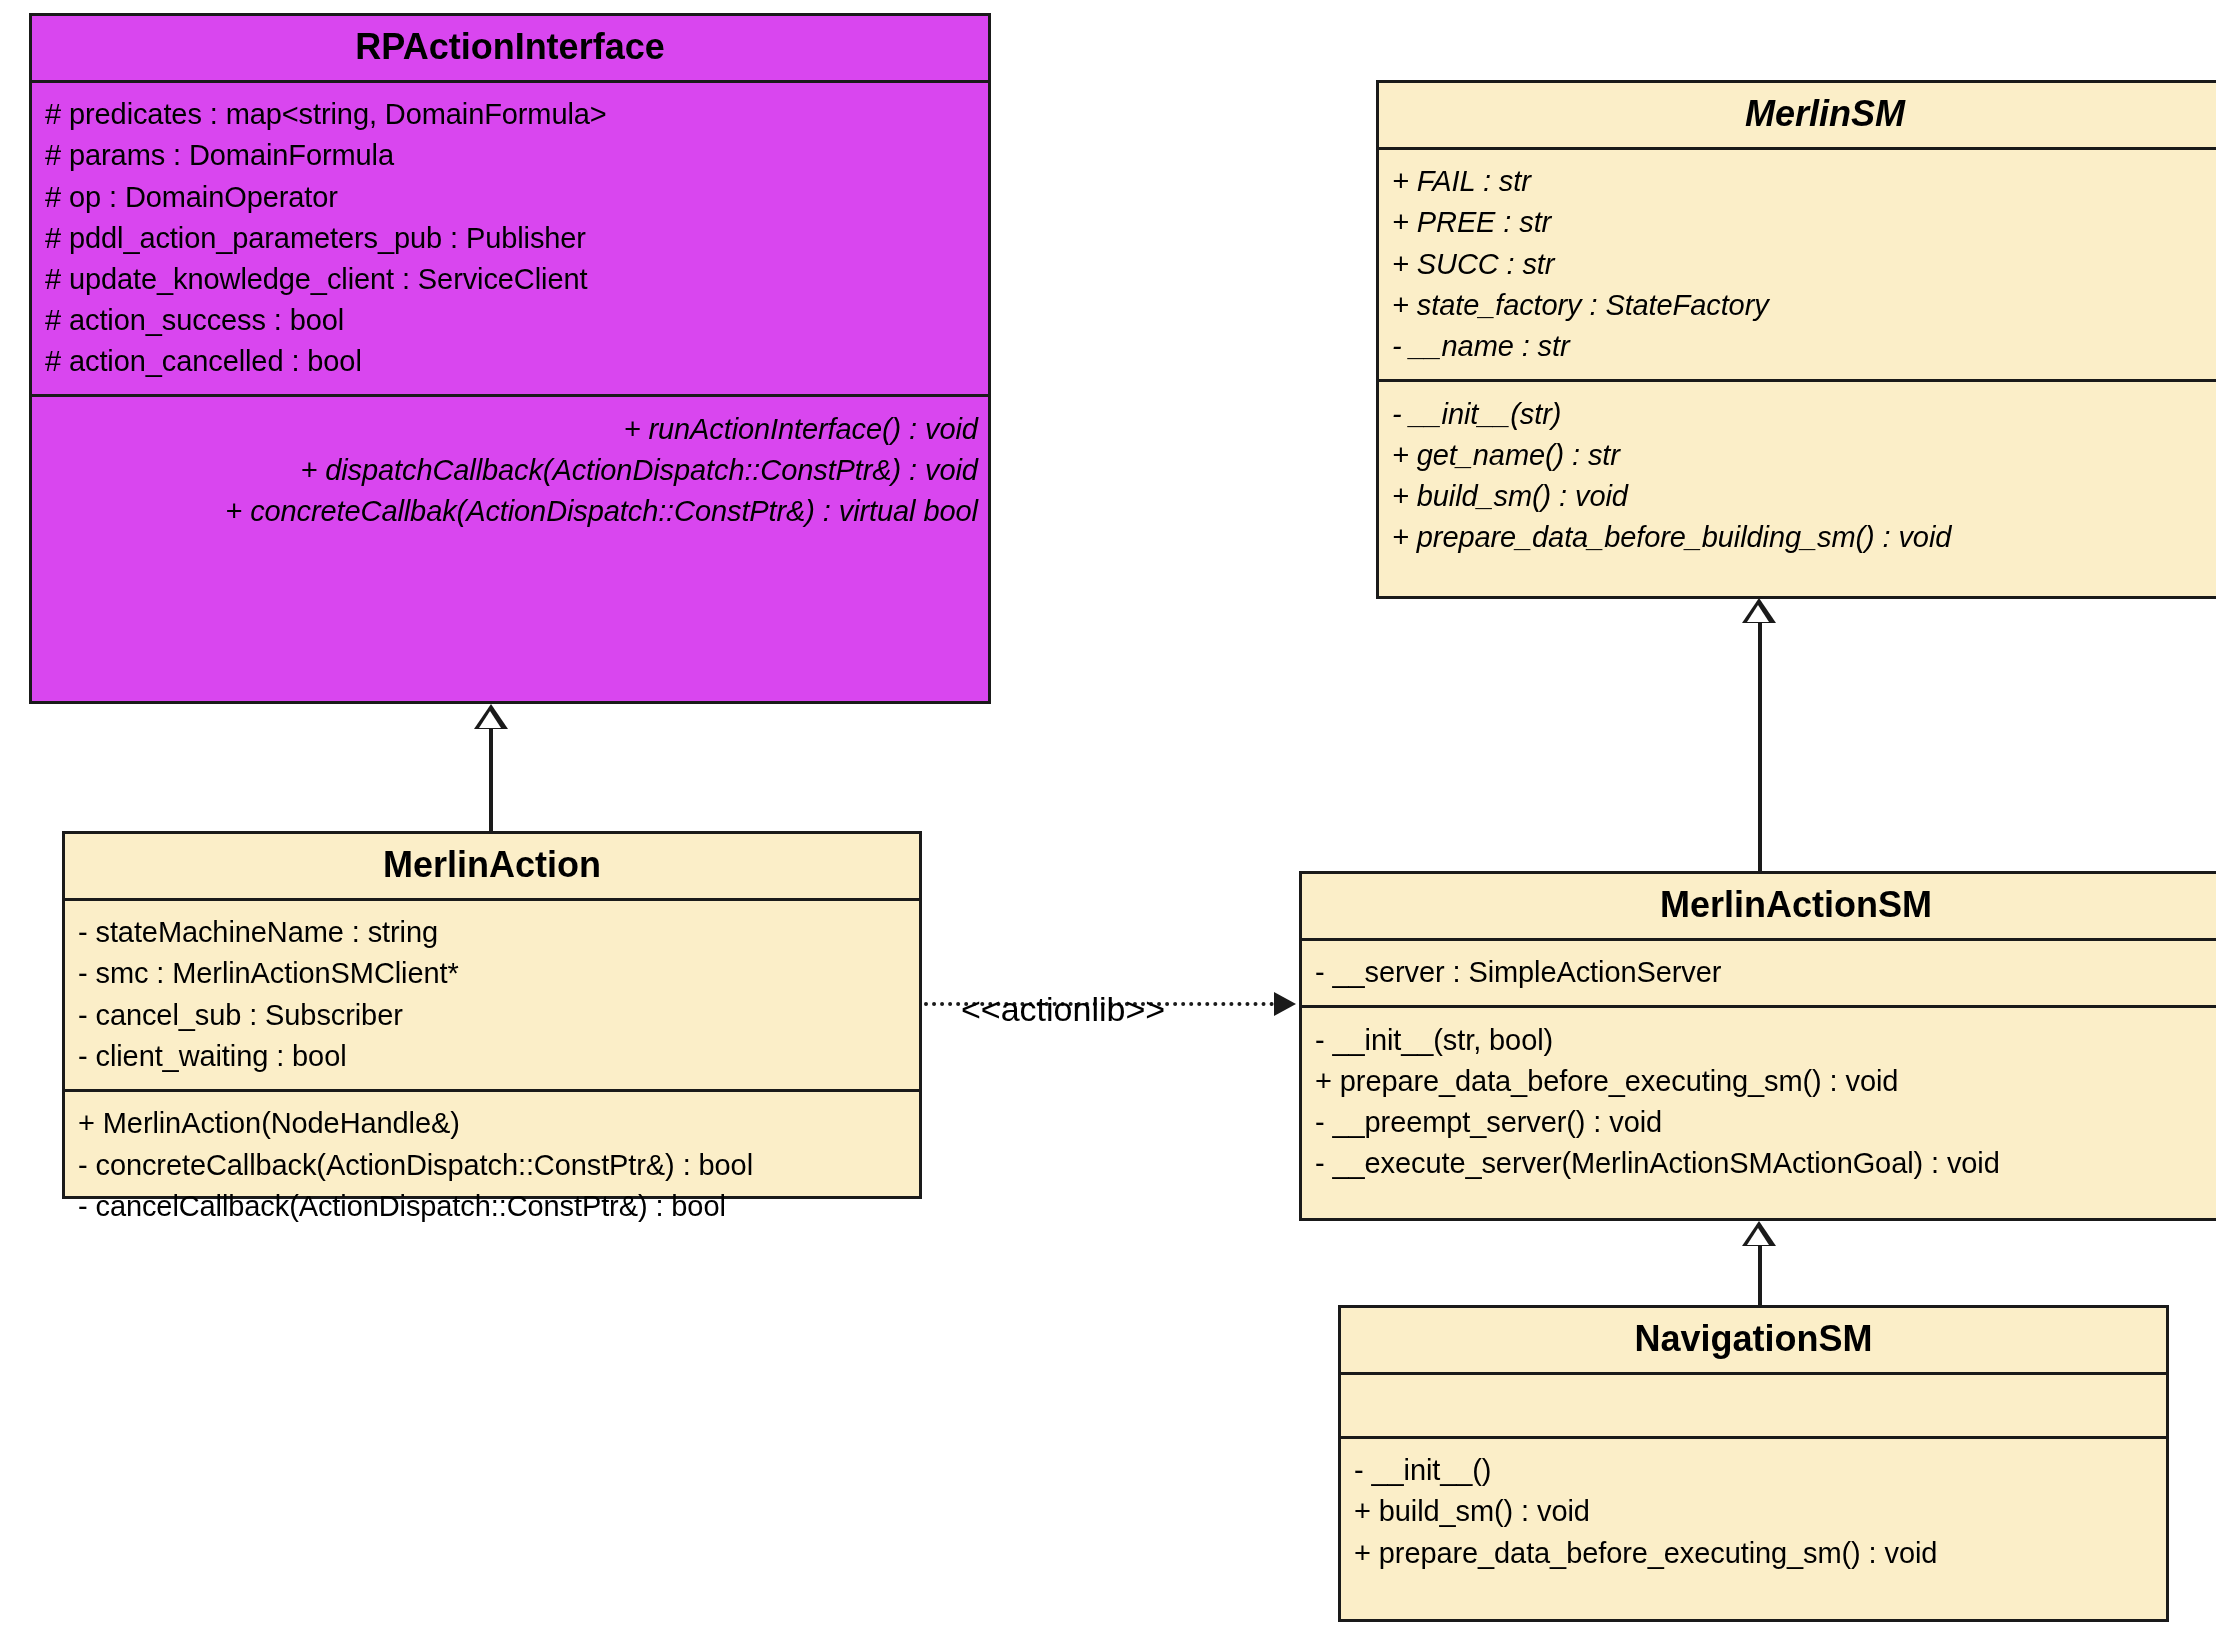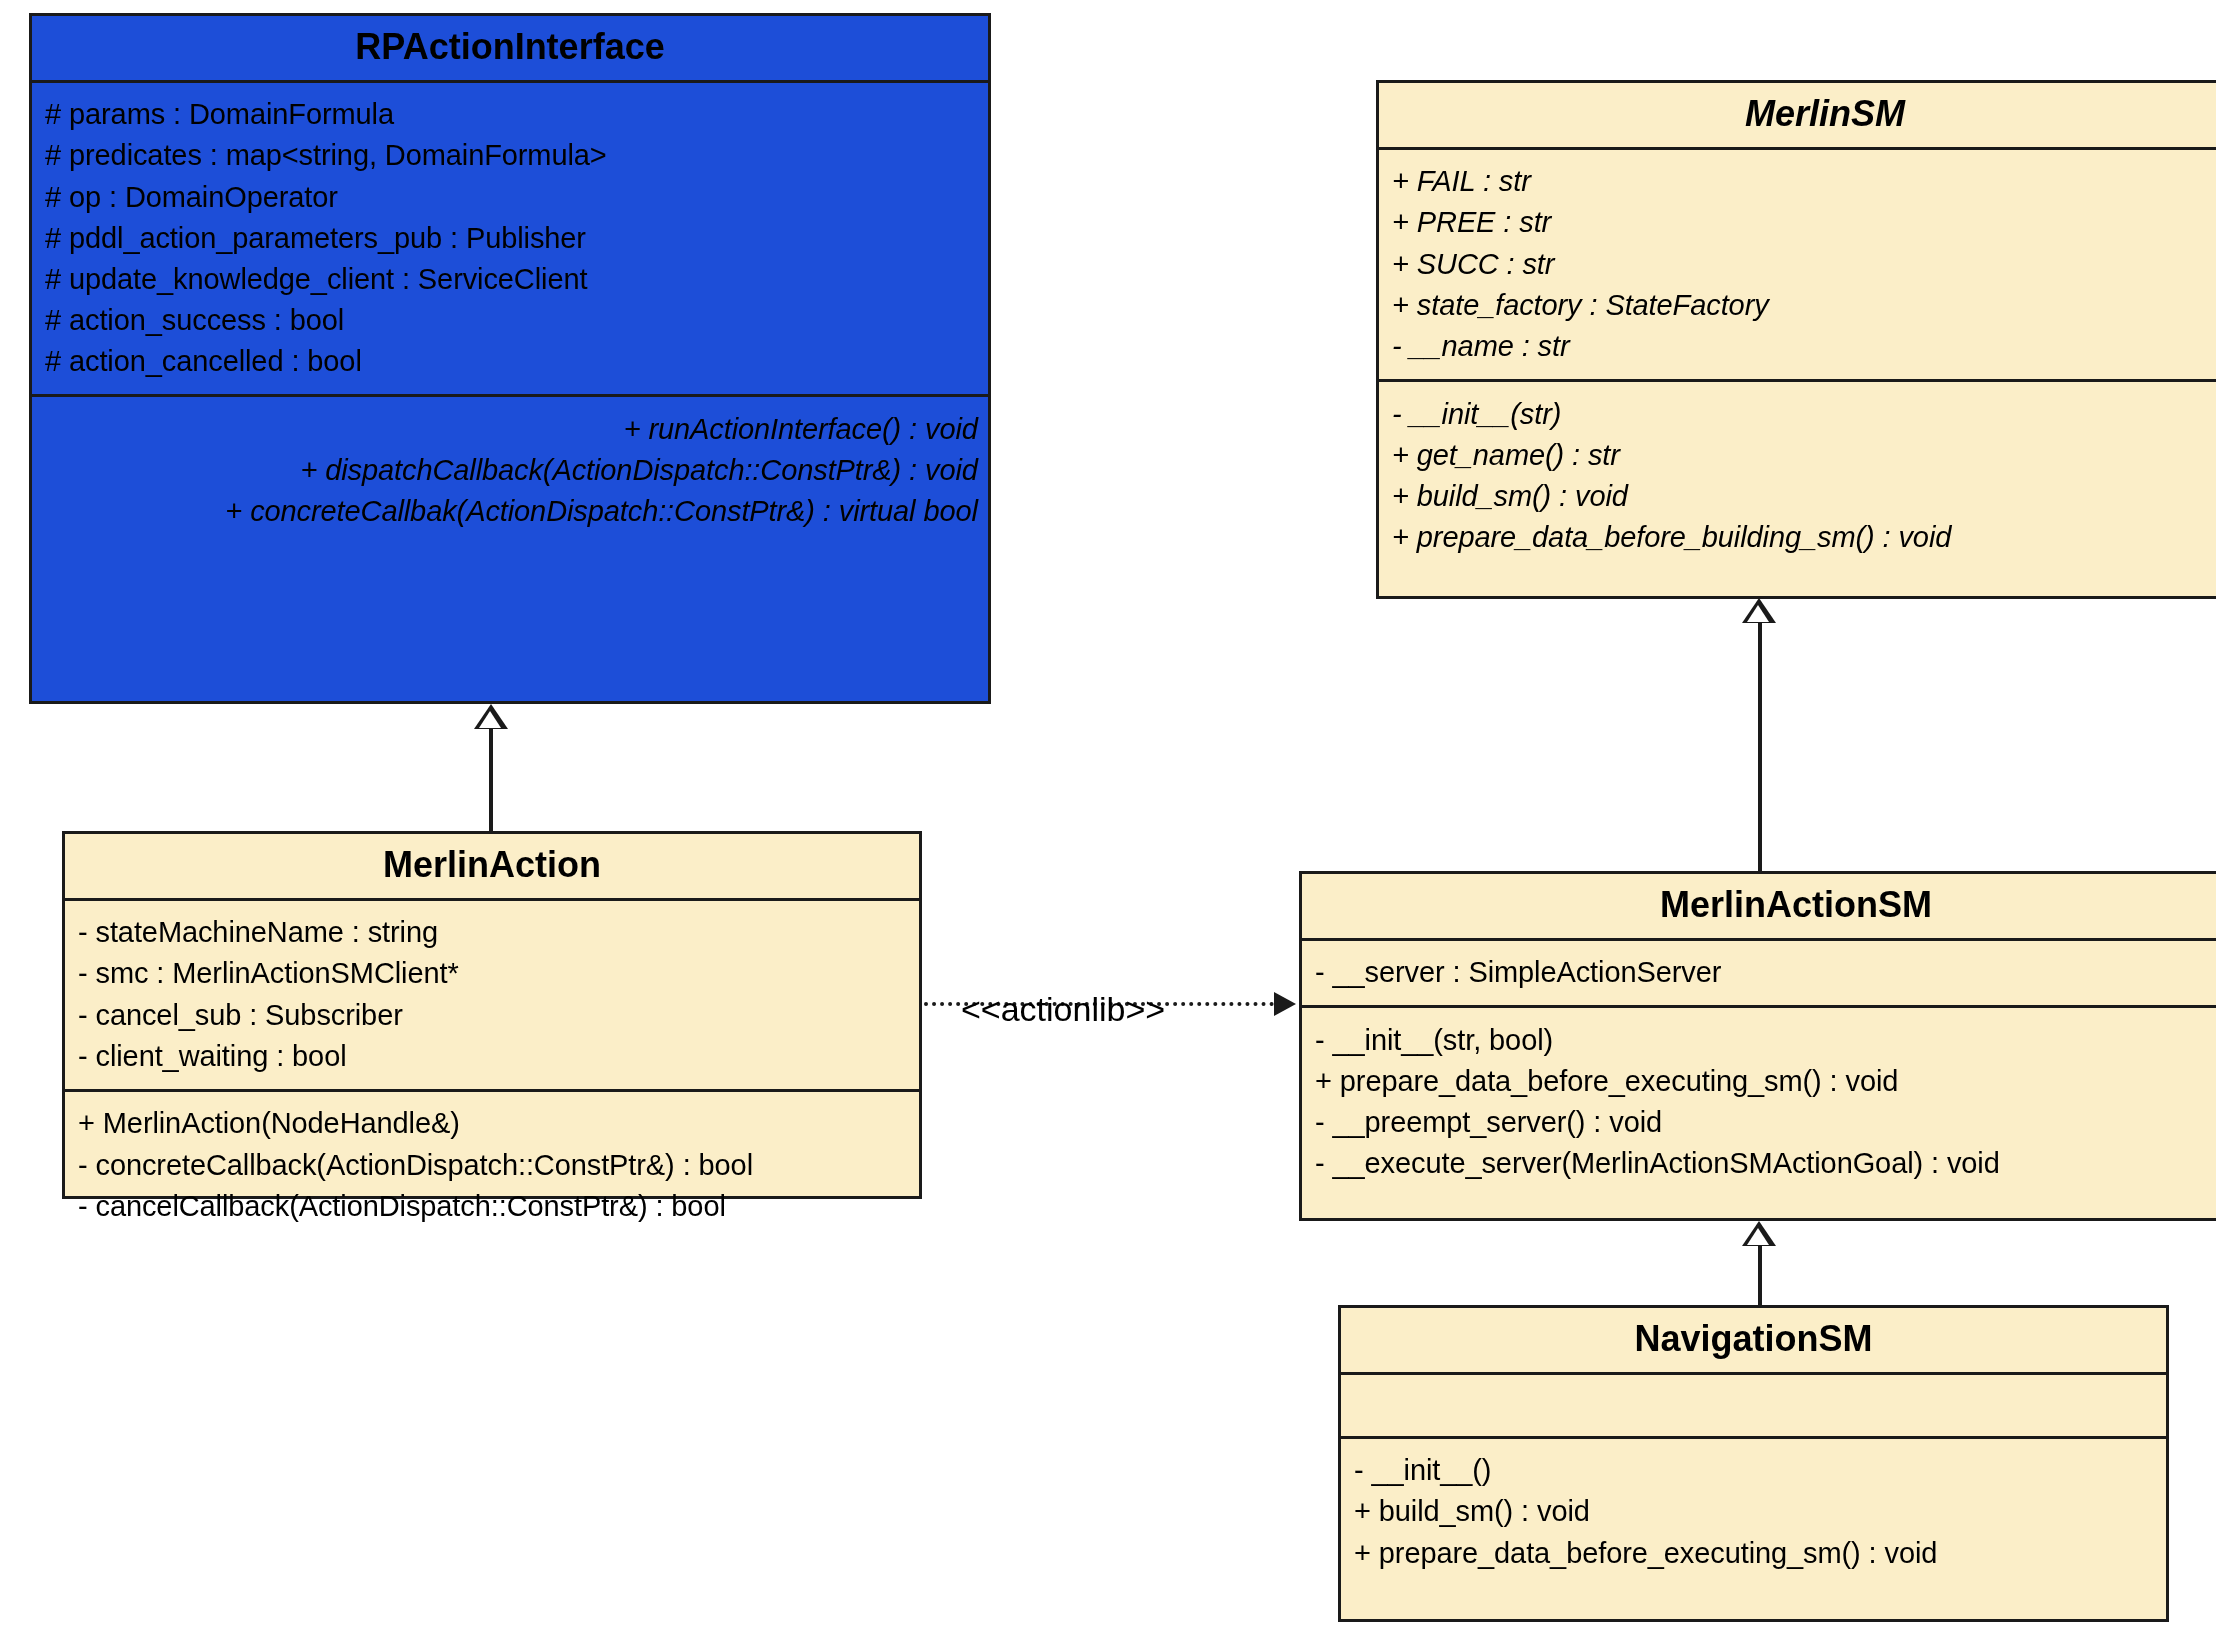--- a/index.html
+++ b/index.html
@@ -21,21 +21,21 @@
   }
 
   
   .uml-class {
     position: absolute;
     border: 3.6px solid #1a1a1a;
     box-sizing: border-box;
     background: #fbeec8;
   }
   .uml-class.is-interface {
-    background: #1d4ed8;
+    background: #d946ef;
   }
   .uml-name {
     text-align: center;
     font-weight: bold;
     font-size: 36px;
     line-height: 1.0;
     padding: 13px 7.3px 14.6px 7.3px;
     border-bottom: 3.6px solid #1a1a1a;
     white-space: nowrap;
   }
@@ -140,22 +140,22 @@
   }
 </style>
 </head>
 <body>
 
 <div id="canvas">
 
   <div class="uml-class is-interface" id="cls-rpactioninterface">
     <div class="uml-name">RPActionInterface</div>
     <div class="uml-compartment">
+      <div class="uml-line"># predicates : map&lt;string, DomainFormula&gt;</div>
       <div class="uml-line"># params : DomainFormula</div>
-      <div class="uml-line"># predicates : map&lt;string, DomainFormula&gt;</div>
       <div class="uml-line"># op : DomainOperator</div>
       <div class="uml-line"># pddl_action_parameters_pub : Publisher</div>
       <div class="uml-line"># update_knowledge_client : ServiceClient</div>
       <div class="uml-line"># action_success : bool</div>
       <div class="uml-line"># action_cancelled  : bool</div>
     </div>
     <div class="uml-compartment italic">
       <div class="uml-line">+ runActionInterface() : void</div>
       <div class="uml-line">+ dispatchCallback(ActionDispatch::ConstPtr&amp;) : void</div>
       <div class="uml-line">+ concreteCallbak(ActionDispatch::ConstPtr&amp;) : virtual bool</div>

